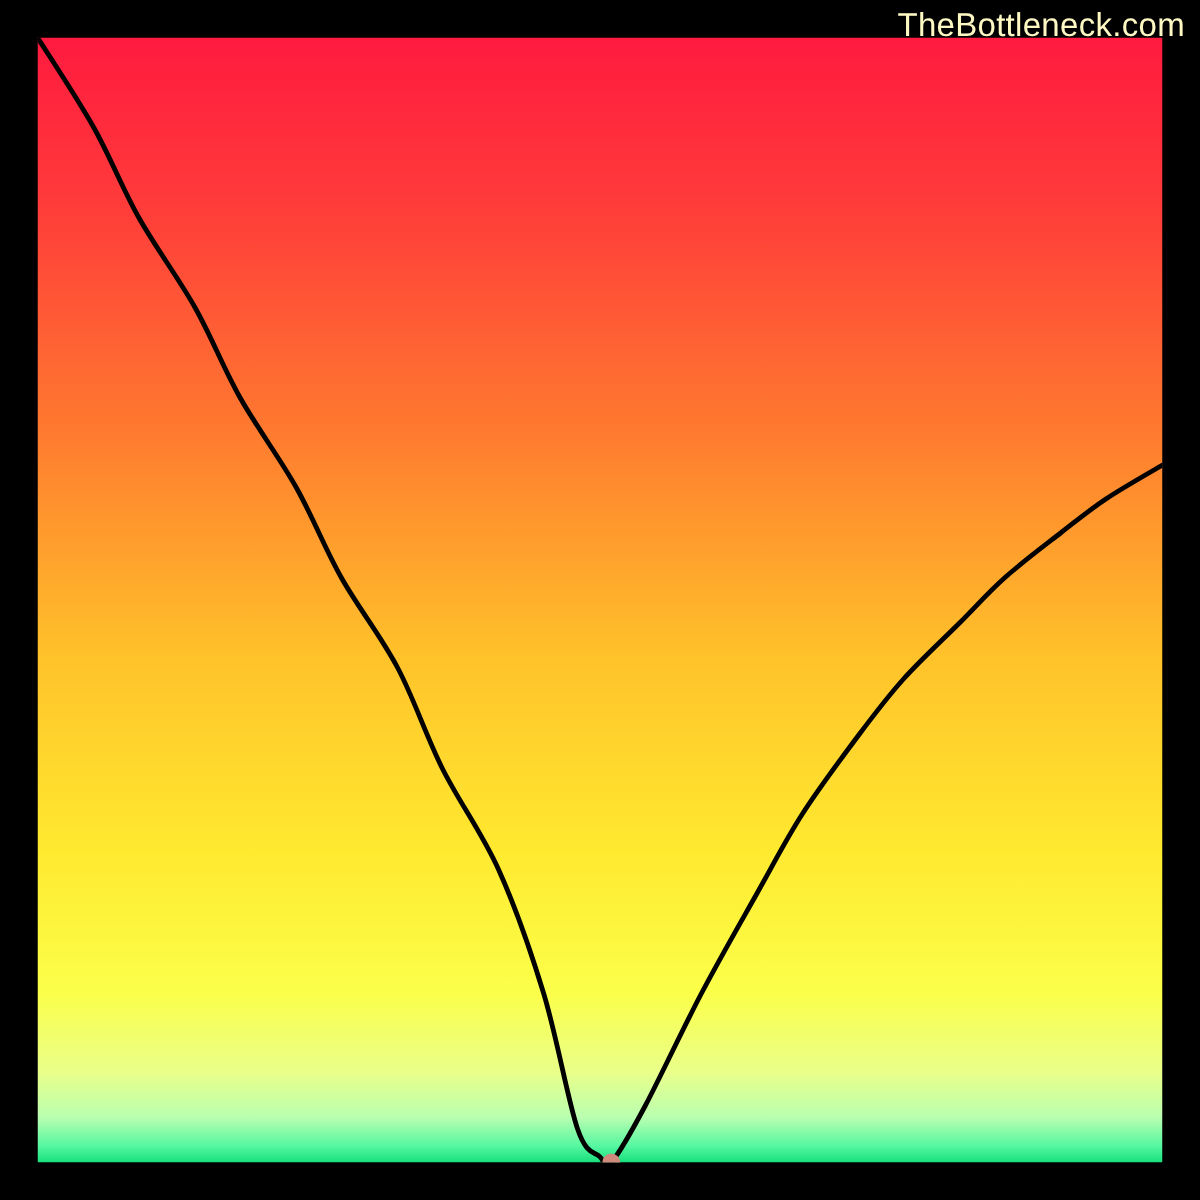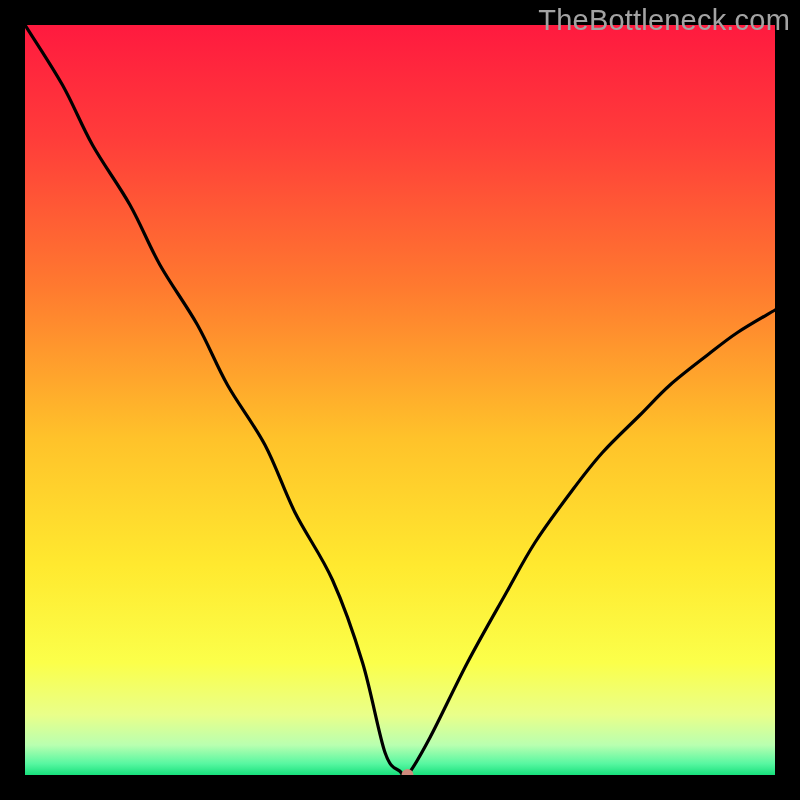--- a/index.html
+++ b/index.html
@@ -14,22 +14,22 @@
   .frame {
     position: relative;
     width: 800px;
     height: 800px;
     background: #000;
   }
   .attribution {
     position: absolute;
     top: 4px;
     right: 10px;
-    color: #a3a3a3;
-    font-size: 29px;
+    color: #fef9c3;
+    font-size: 22px;
     font-weight: 400;
     letter-spacing: 0.2px;
     z-index: 5;
   }
   .plot {
     position: absolute;
     left: 25px;
     top: 25px;
     width: 750px;
     height: 750px;

